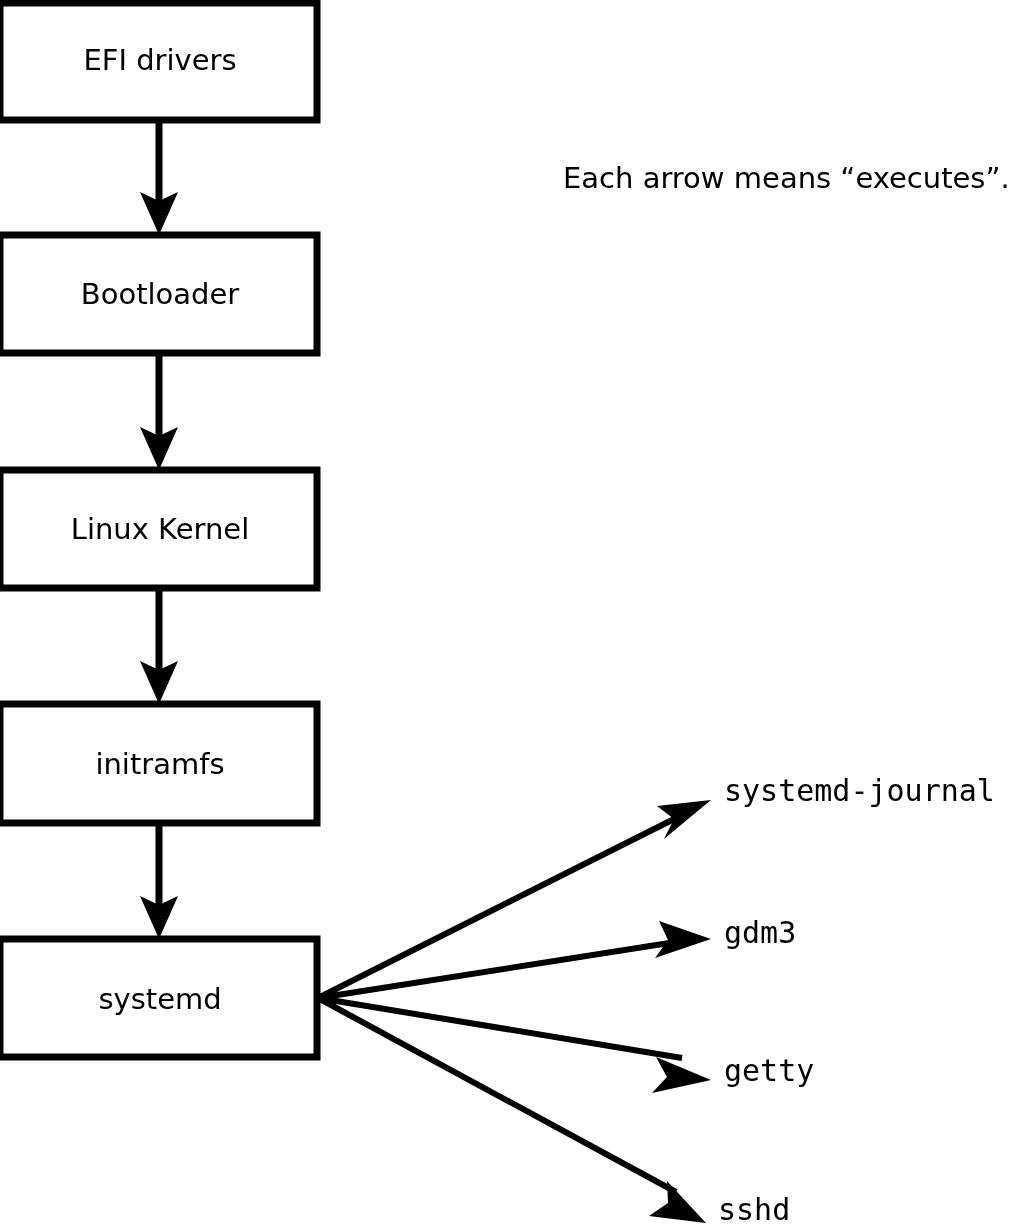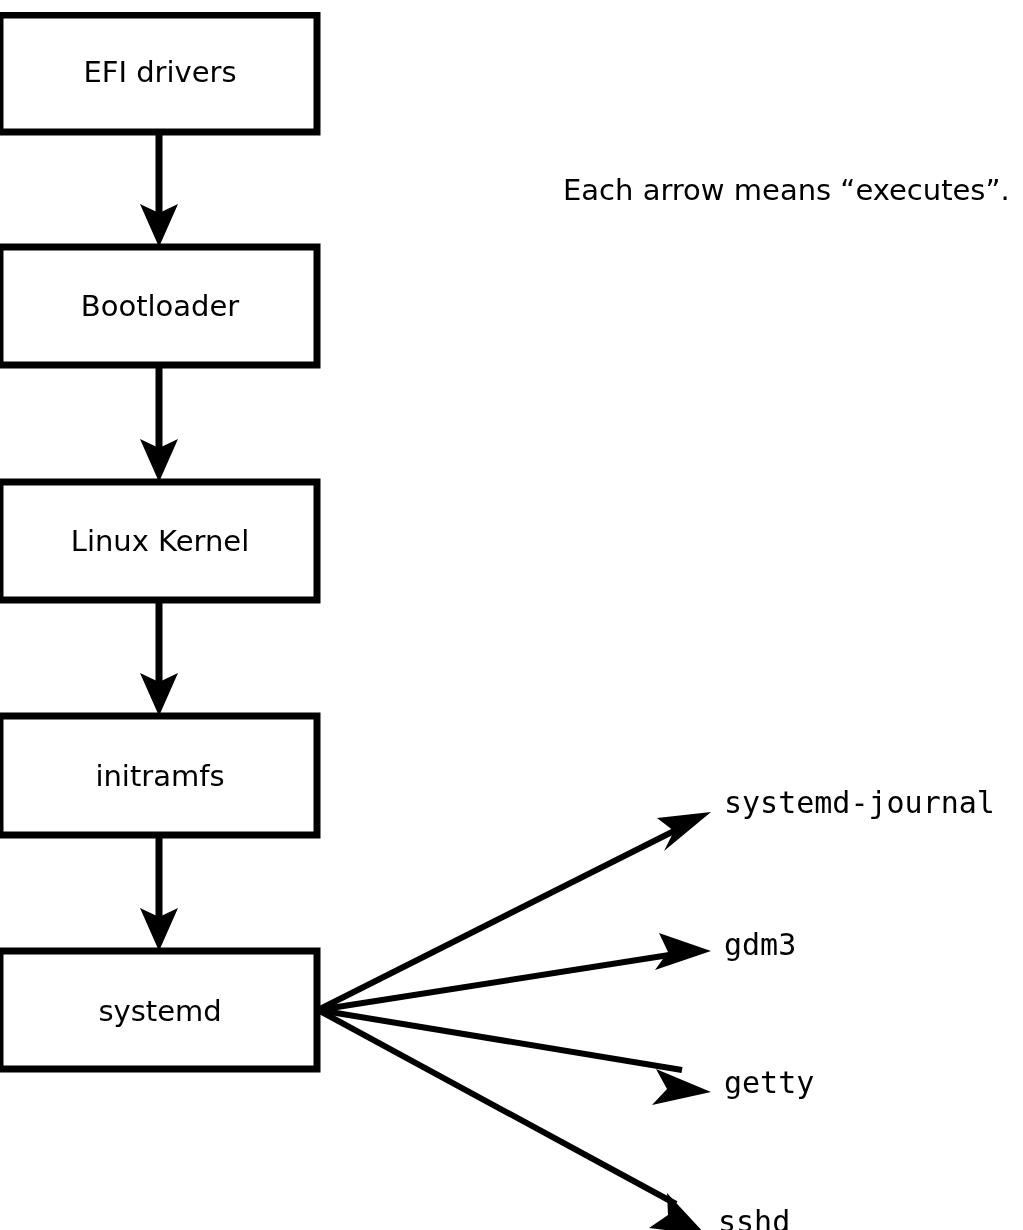--- a/index.html
+++ b/index.html
@@ -14,21 +14,20 @@
     position: relative;
     overflow: hidden;
     font-family: "DejaVu Sans", sans-serif;
   }
   #diagram-root {
     position: absolute;
     top: 0;
     left: 0;
     width: 1023px;
     height: 952px;
-    margin-top: 12px;
   }
   svg.diagram-canvas {
     position: absolute;
     top: 0;
     left: 0;
     width: 1023px;
     height: 1230px;
     display: block;
   }
   .box-rect {

